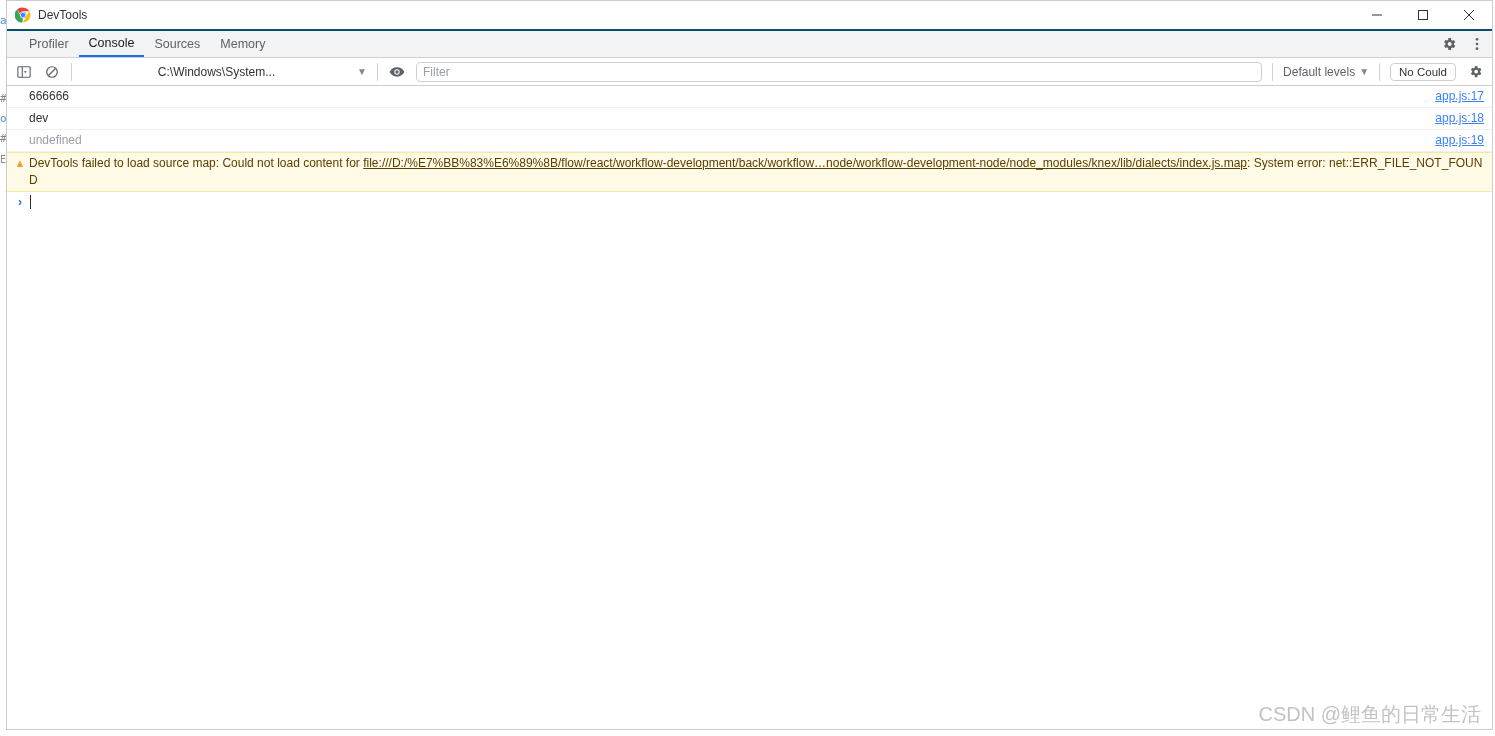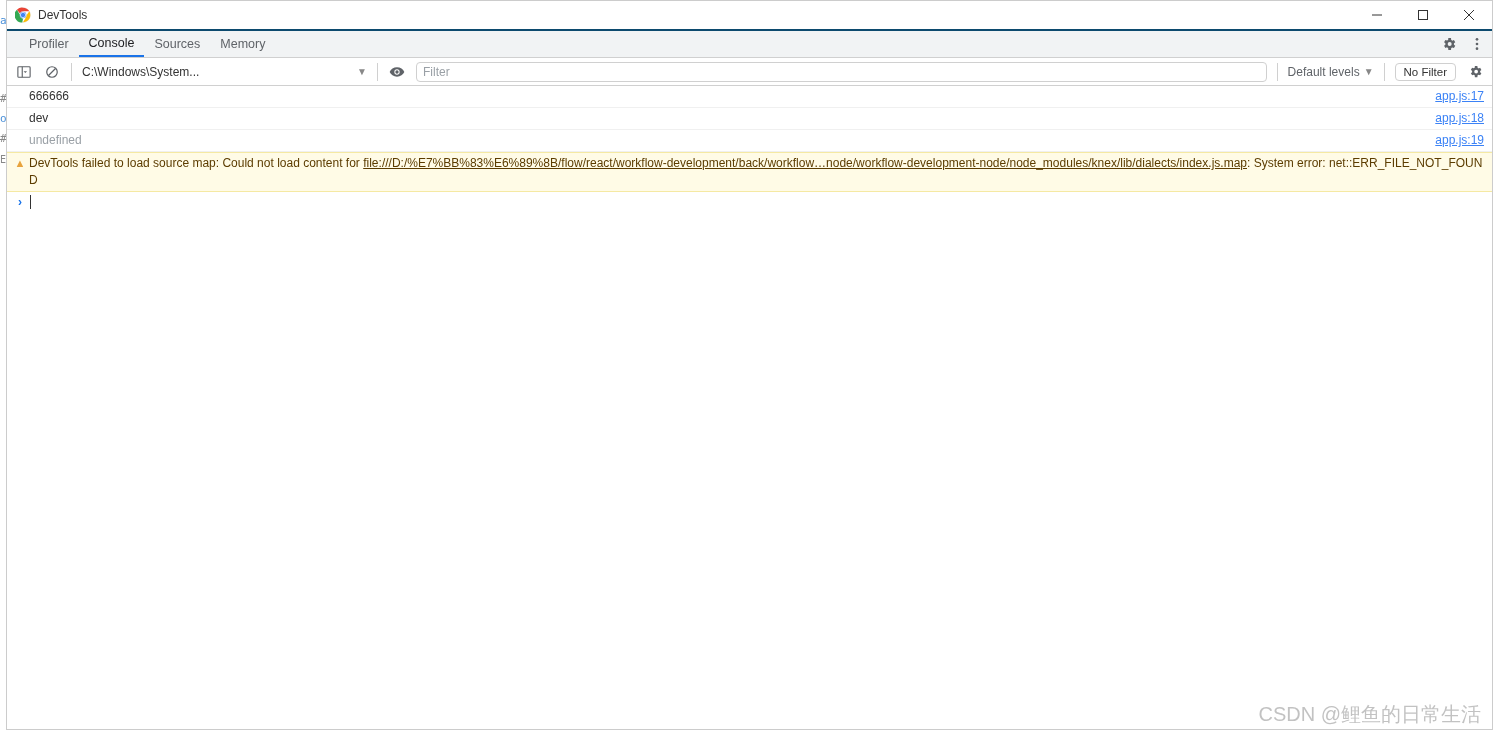--- a/index.html
+++ b/index.html
@@ -19,21 +19,21 @@
 .tabrow { height: 27px; background: #f1f3f4; border-bottom: 1px solid #d0d0d0; display: flex; align-items: stretch; padding-left: 12px; position: relative; }
 .dtab { padding: 0 10px; font-size: 12.5px; color: #5f6368; display: flex; align-items: center; cursor: pointer; }
 .dtab.active { color: #202124; border-bottom: 2px solid #1a73e8; background: #fff0; }
 .tabrow-right { position: absolute; right: 6px; top: 0; bottom: 0; display: flex; align-items: center; gap: 10px; }
 .icon-btn { width: 18px; height: 18px; display: flex; align-items: center; justify-content: center; color: #5f6368; cursor: pointer; }
 
 
 .toolbar { height: 28px; border-bottom: 1px solid #d0d0d0; display: flex; align-items: center; padding: 0 8px; gap: 10px; font-size: 12px; color: #5f6368; }
 .tb-sep { width: 1px; height: 18px; background: #d0d0d0; }
 .context-sel { flex: 0 0 auto; display: flex; align-items: center; gap: 6px; width: 285px; justify-content: space-between; color: #333; }
-.context-sel .txt { white-space: nowrap; overflow: hidden; text-overflow: ellipsis; flex: 1; }
+.context-sel .txt { white-space: nowrap; overflow: hidden; text-overflow: ellipsis; flex: 1; text-align: center; }
 .dd-arrow { color: #888; font-size: 10px; }
 .filter-input { flex: 1; height: 20px; border: 1px solid #d0d0d0; border-radius: 4px; padding: 0 6px; font-size: 12px; color: #333; background: #fff; }
 .filter-input::placeholder { color: #9aa0a6; }
 .levels { display: flex; align-items: center; gap: 4px; white-space: nowrap; }
 .issues-pill { border: 1px solid #d0d0d0; border-radius: 4px; padding: 2px 8px; font-size: 11.5px; color: #333; background: #fff; }
 
 
 .console { flex: 1; overflow: auto; font-family: Consolas, Menlo, monospace; font-size: 12px; }
 .row { display: flex; align-items: flex-start; border-bottom: 1px solid #f0f0f0; padding: 2px 8px 2px 4px; min-height: 19px; line-height: 17px; }
 .gutter { width: 18px; flex: 0 0 18px; display: flex; align-items: flex-start; justify-content: center; }
@@ -141,21 +141,21 @@
           <path d="M12 5C7 5 2.7 8.1 1 12c1.7 3.9 6 7 11 7s9.3-3.1 11-7c-1.7-3.9-6-7-11-7zm0 11a4 4 0 1 1 0-8 4 4 0 0 1 0 8zm0-6.5a2.5 2.5 0 1 0 0 5 2.5 2.5 0 0 0 0-5z"></path>
         </svg>
     </span>
     <input class="filter-input" placeholder="Filter" style="">
     <span class="tb-sep"></span>
     <div class="levels">
       <span>Default levels</span>
       <span class="dd-arrow">▼</span>
     </div>
     <span class="tb-sep"></span>
-    <span class="issues-pill">No Filter</span>
+    <span class="issues-pill">No Could</span>
     <span class="icon-btn">
       <svg viewBox="0 0 24 24" width="15" height="15" fill="#5f6368">
           <path d="M19.4 13a7.8 7.8 0 0 0 0-2l2-1.6-2-3.4-2.4 1a7.6 7.6 0 0 0-1.7-1L15 3h-4l-.3 2.9a7.6 7.6 0 0 0-1.7 1l-2.4-1-2 3.4L6.6 11a7.8 7.8 0 0 0 0 2l-2 1.6 2 3.4 2.4-1c.5.4 1.1.8 1.7 1L11 21h4l.3-2.9c.6-.3 1.2-.6 1.7-1l2.4 1 2-3.4-2-1.6zM13 15a3 3 0 1 1 0-6 3 3 0 0 1 0 6z"></path>
         </svg>
     </span>
   </div>
 
   <div class="console">
     <div class="row">
       <span class="gutter"></span>

